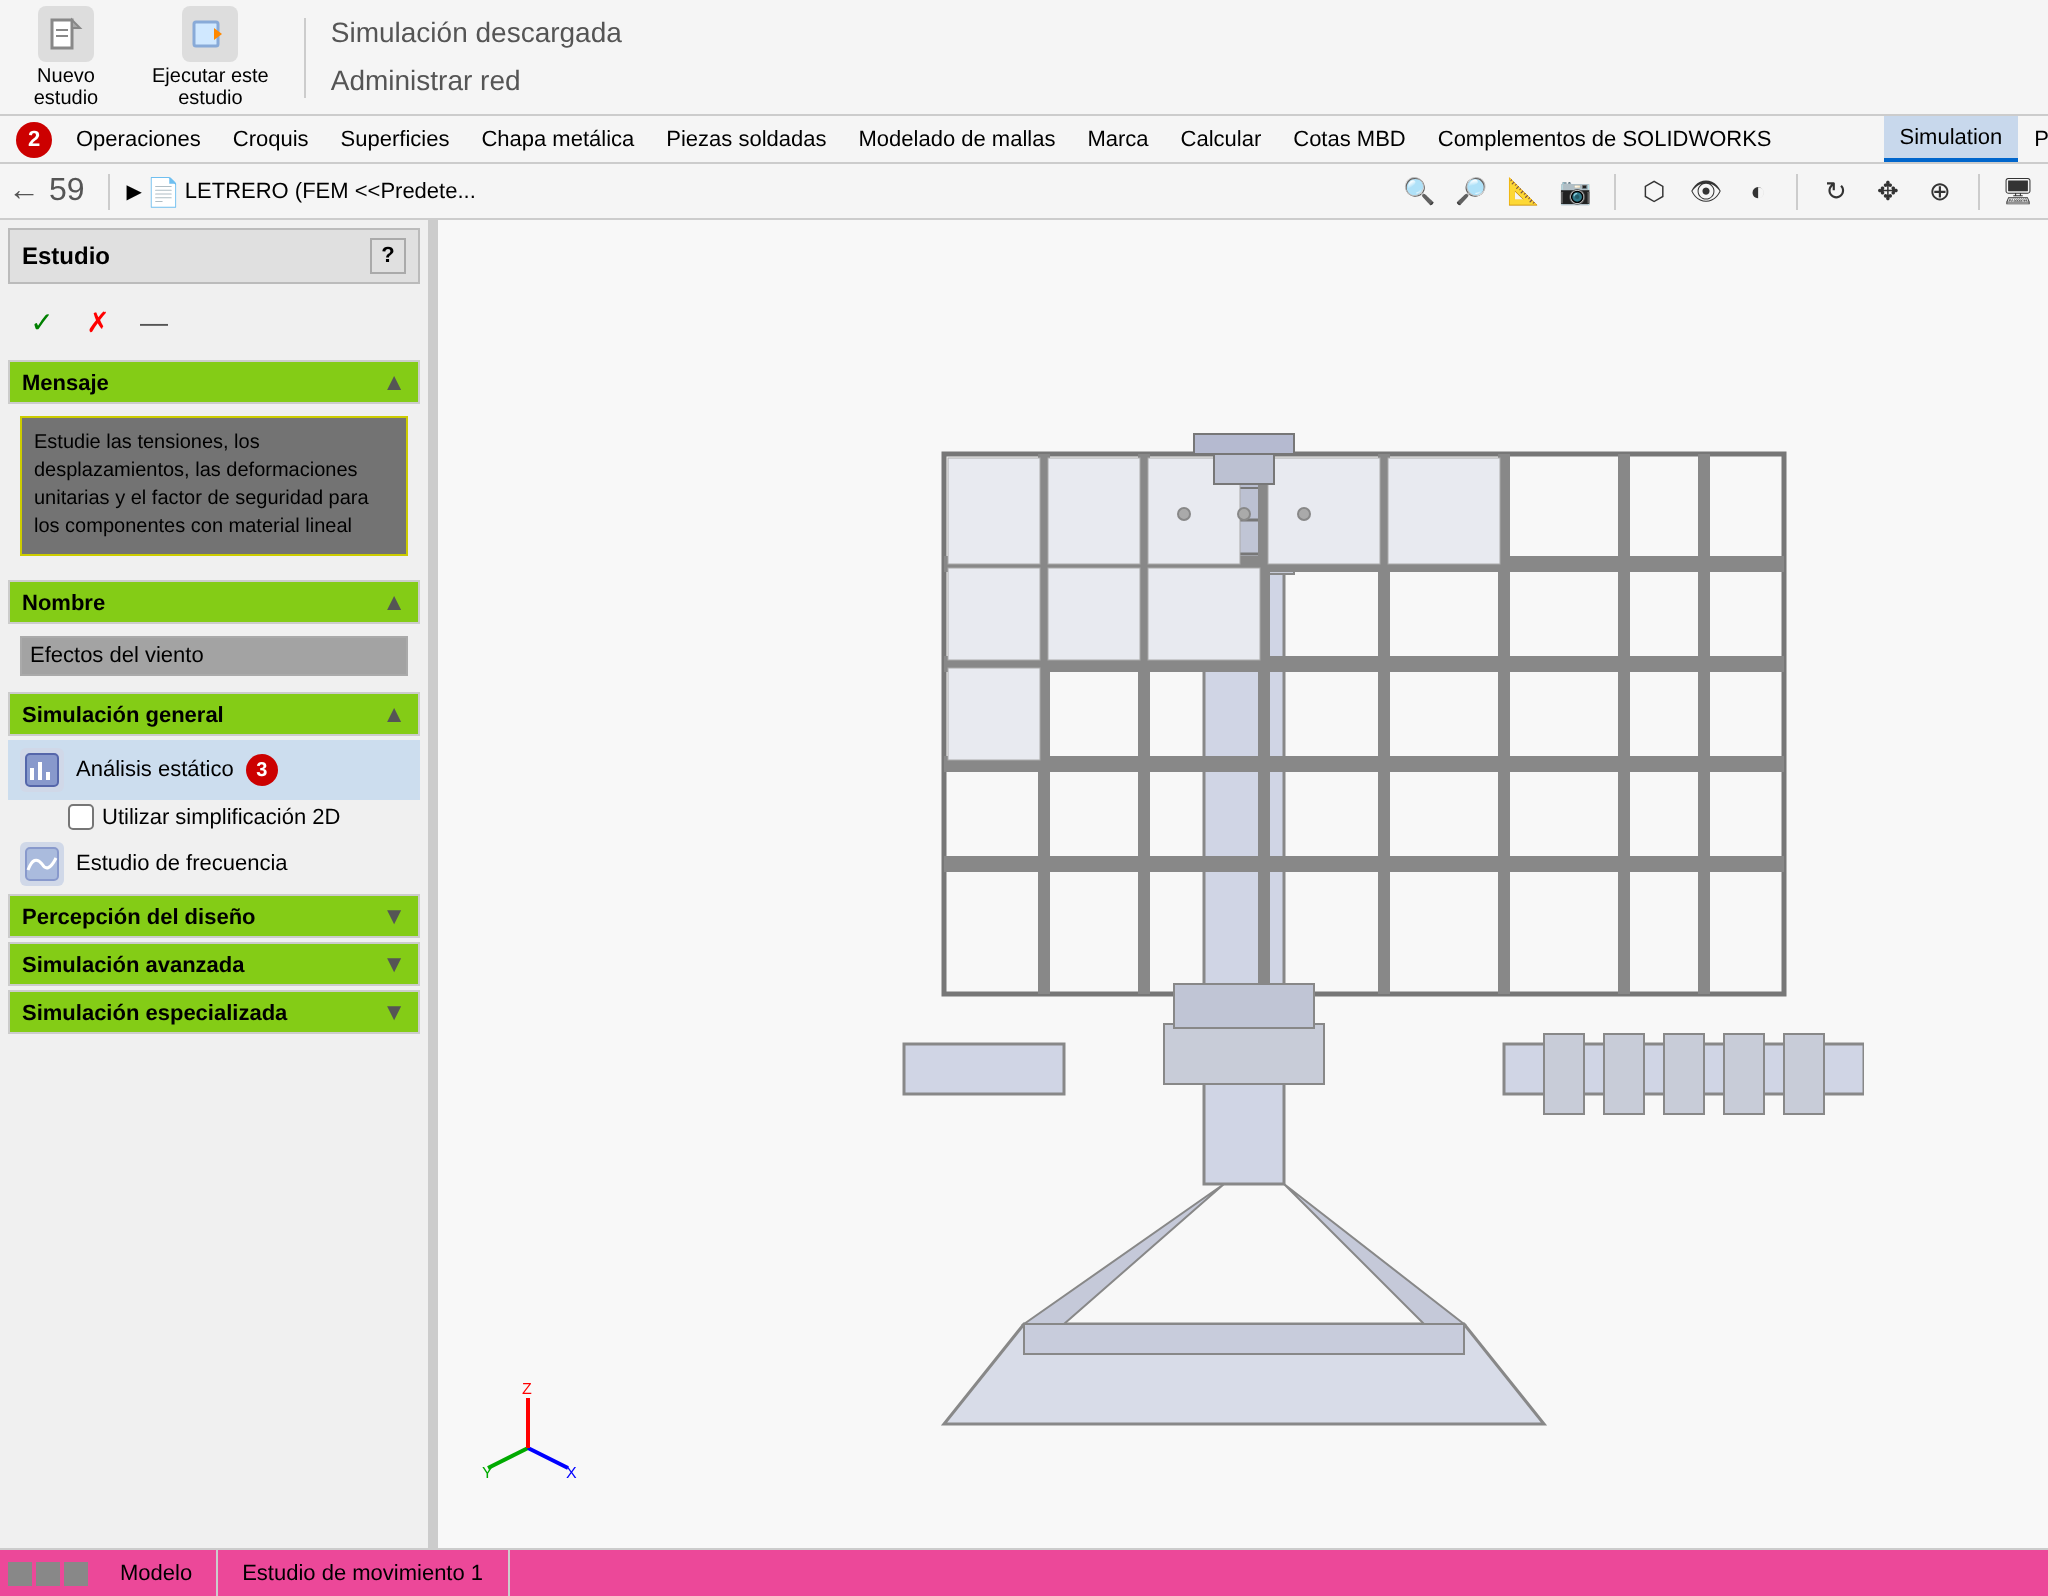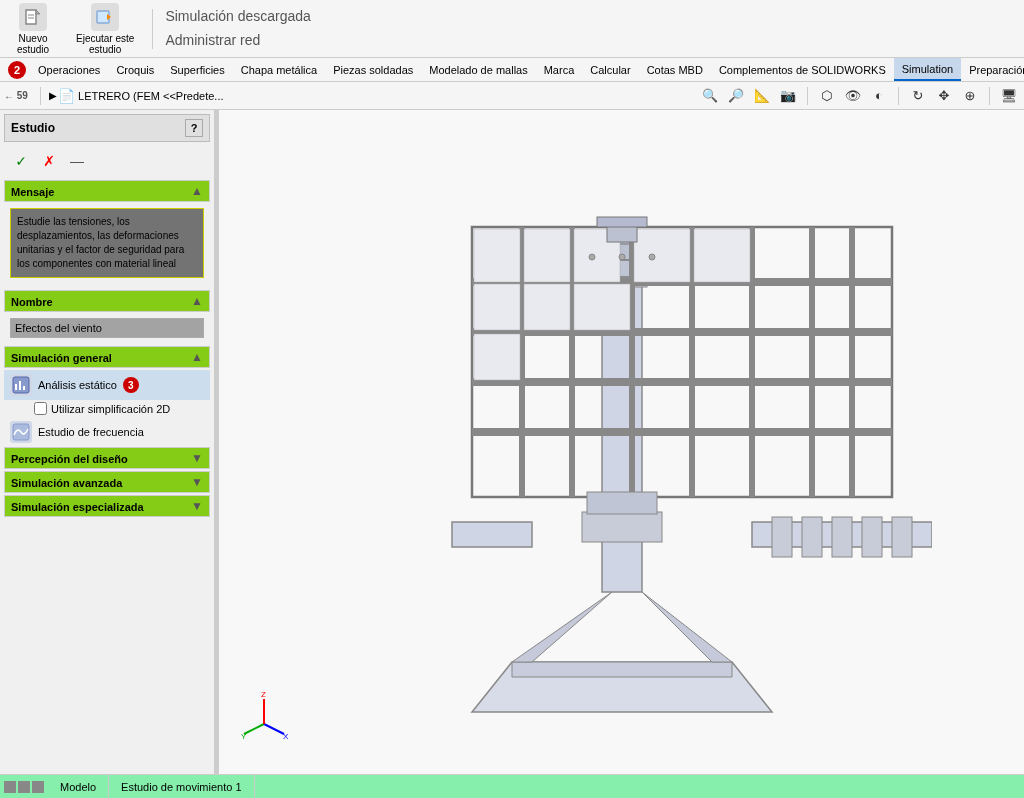--- a/index.html
+++ b/index.html
@@ -61,20 +61,21 @@
       padding: 4px 8px;
       font-size: 11px;
       cursor: pointer;
       white-space: nowrap;
       display: flex;
       align-items: center;
     }
     .menu-item.active {
       background: #c8d8ec;
       border-bottom: 2px solid #0066cc;
+      margin-left: 48px;
     }
 
     
     .badge {
       background: #cc0000;
       color: white;
       border-radius: 50%;
       width: 18px;
       height: 18px;
       display: inline-flex;
@@ -240,21 +241,21 @@
     .main-viewport {
       flex: 1;
       background: #f8f8f8;
       position: relative;
       overflow: hidden;
     }
 
     
     .bottom-tabs {
       height: 24px;
-      background: #86efac;
+      background: #ec4899;
       border-top: 1px solid #ccc;
       display: flex;
       align-items: stretch;
     }
     .tab-item {
       padding: 0 12px;
       display: flex;
       align-items: center;
       font-size: 11px;
       cursor: pointer;
@@ -375,21 +376,21 @@
   <div class="menu-item active">
     <span>Simulation</span>
   </div>
   <div class="menu-item">
     <span>Preparación del análisis</span>
   </div>
 
 </div>
 
 <div class="secondary-toolbar">
-  <div style="font-size:10px;color:#555;padding-right:4px;font-weight:bold;">← 59</div>
+  <div style="font-size:16px;color:#555;padding-right:4px;">← 59</div>
   <div style="width:1px;height:18px;background:#ccc;margin:0 4px;"></div>
   <div style="display:flex;align-items:center;gap:2px;font-size:11px;">
     <span style="font-size:10px;">▶</span>
     <span style="font-size:14px;">📄</span>
     <span>LETRERO  (FEM &lt;&lt;Predete...</span>
   </div>
   <div style="flex:1"></div>
   <div class="vt-btn">🔍</div>
   <div class="vt-btn">🔎</div>
   <div class="vt-btn">📐</div>

